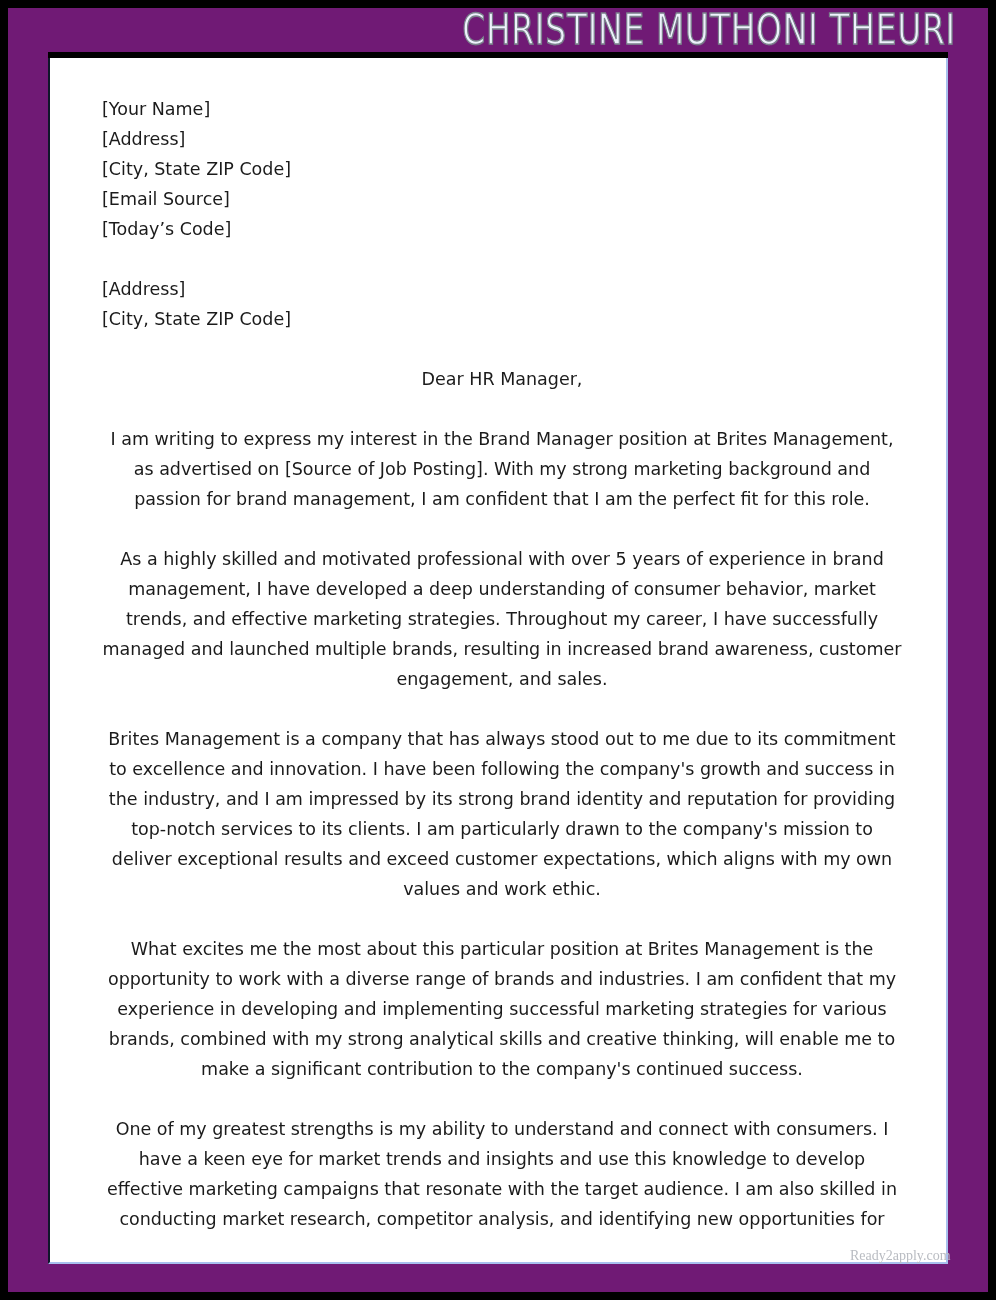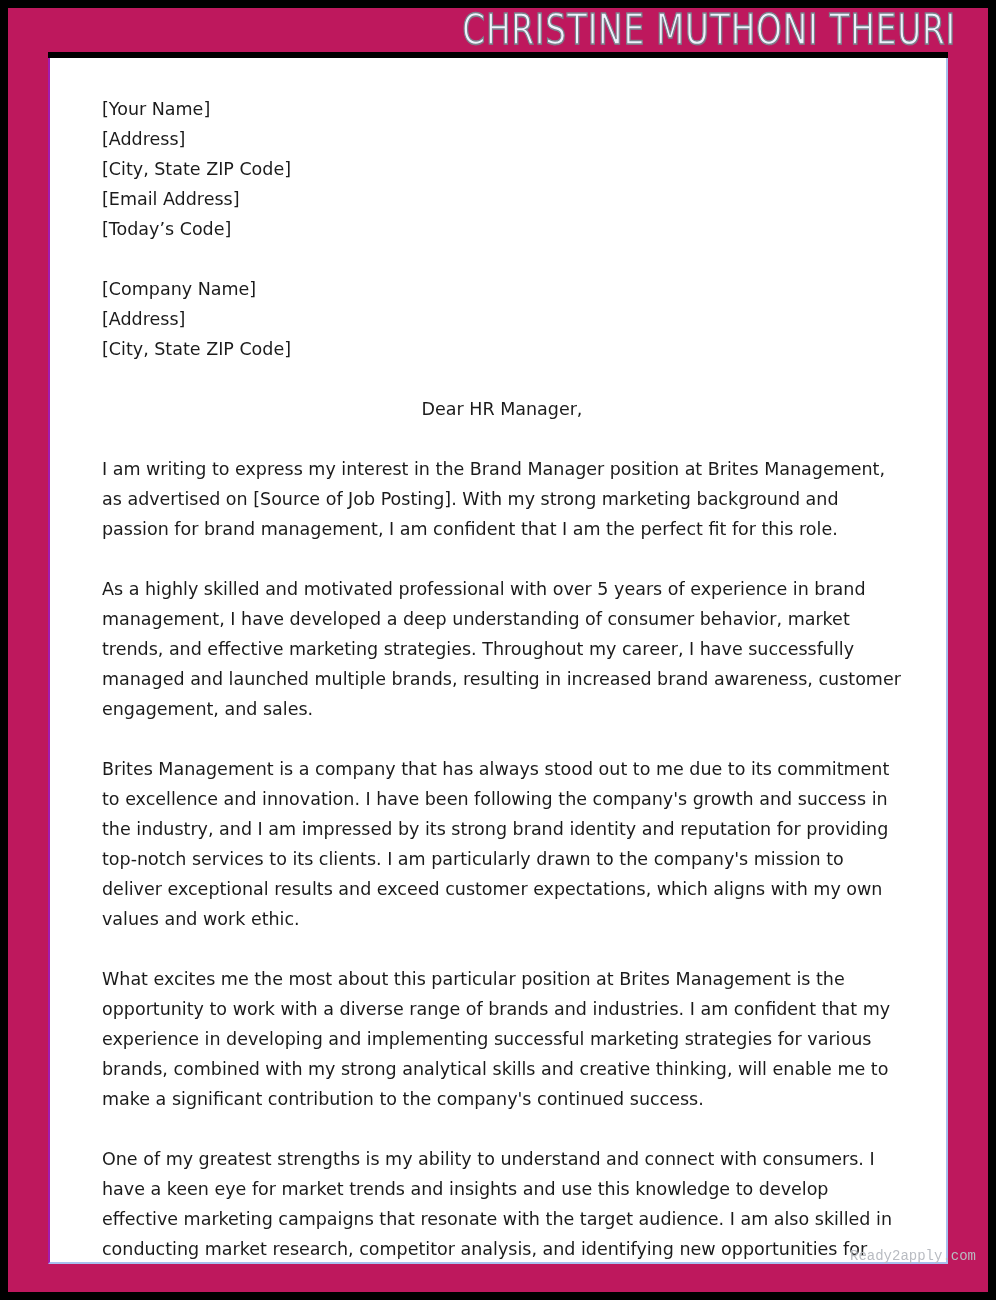--- a/index.html
+++ b/index.html
@@ -15,21 +15,21 @@
     overflow: hidden;
   }
 
   
   .doc-frame {
     position: absolute;
     left: 8px;
     top: 8px;
     width: 980px;
     height: 1284px;
-    background: #be185d;
+    background: #701a75;
     overflow: hidden;
   }
 
   
   .header-band {
     position: absolute;
     left: 0;
     top: 0;
     width: 980px;
     height: 44px;
@@ -67,21 +67,21 @@
   }
 
   
   .page-sheet {
     position: absolute;
     left: 40px;
     top: 50px;
     width: 900px;
     height: 1206px;
     background: #ffffff;
-    border-left: 2px solid #a21caf;
+    border-left: 2px solid #0f172a;
     border-right: 2px solid #a8c0ee;
     border-bottom: 2px solid #a8c0ee;
     box-sizing: border-box;
     overflow: visible;
   }
 
   
   .letter-body {
     position: absolute;
     left: 52px;
@@ -101,29 +101,29 @@
     white-space: nowrap;
   }
 
   .salutation {
     margin: 0 0 30px 0;
     text-align: center;
   }
 
   .letter-para {
     margin: 0 0 30px 0;
-    text-align: left;
+    text-align: center;
   }
 
   
   .watermark {
     position: absolute;
     left: 800px;
     top: 1190px;
-    font-family: Liberation Mono, monospace;
+    font-family: Liberation Serif, serif;
     font-size: 14px;
     line-height: 16px;
     color: #b9bcc2;
     white-space: nowrap;
     pointer-events: none;
   }
 </style>
 </head>
 <body>
 
@@ -136,26 +136,25 @@
   <div class="header-rule"></div>
 
   <div class="page-sheet">
 
     <div class="letter-body">
 
       <div class="addr-block">
         <span class="addr-line">[Your Name]</span>
         <span class="addr-line">[Address]</span>
         <span class="addr-line">[City, State ZIP Code]</span>
-        <span class="addr-line">[Email Address]</span>
+        <span class="addr-line">[Email Source]</span>
         <span class="addr-line">[Today’s Code]</span>
       </div>
 
       <div class="addr-block">
-        <span class="addr-line">[Company Name]</span>
         <span class="addr-line">[Address]</span>
         <span class="addr-line">[City, State ZIP Code]</span>
       </div>
 
       <p class="salutation">Dear HR Manager,</p>
 
       <p class="letter-para">I am writing to express my interest in the Brand Manager position at Brites Management, as advertised on [Source of Job Posting]. With my strong marketing background and passion for brand management, I am confident that I am the perfect fit for this role.</p>
       <p class="letter-para">As a highly skilled and motivated professional with over 5 years of experience in brand management, I have developed a deep understanding of consumer behavior, market trends, and effective marketing strategies. Throughout my career, I have successfully managed and launched multiple brands, resulting in increased brand awareness, customer engagement, and sales.</p>
       <p class="letter-para">Brites Management is a company that has always stood out to me due to its commitment to excellence and innovation. I have been following the company's growth and success in the industry, and I am impressed by its strong brand identity and reputation for providing top-notch services to its clients. I am particularly drawn to the company's mission to deliver exceptional results and exceed customer expectations, which aligns with my own values and work ethic.</p>
       <p class="letter-para">What excites me the most about this particular position at Brites Management is the opportunity to work with a diverse range of brands and industries. I am confident that my experience in developing and implementing successful marketing strategies for various brands, combined with my strong analytical skills and creative thinking, will enable me to make a significant contribution to the company's continued success.</p>

